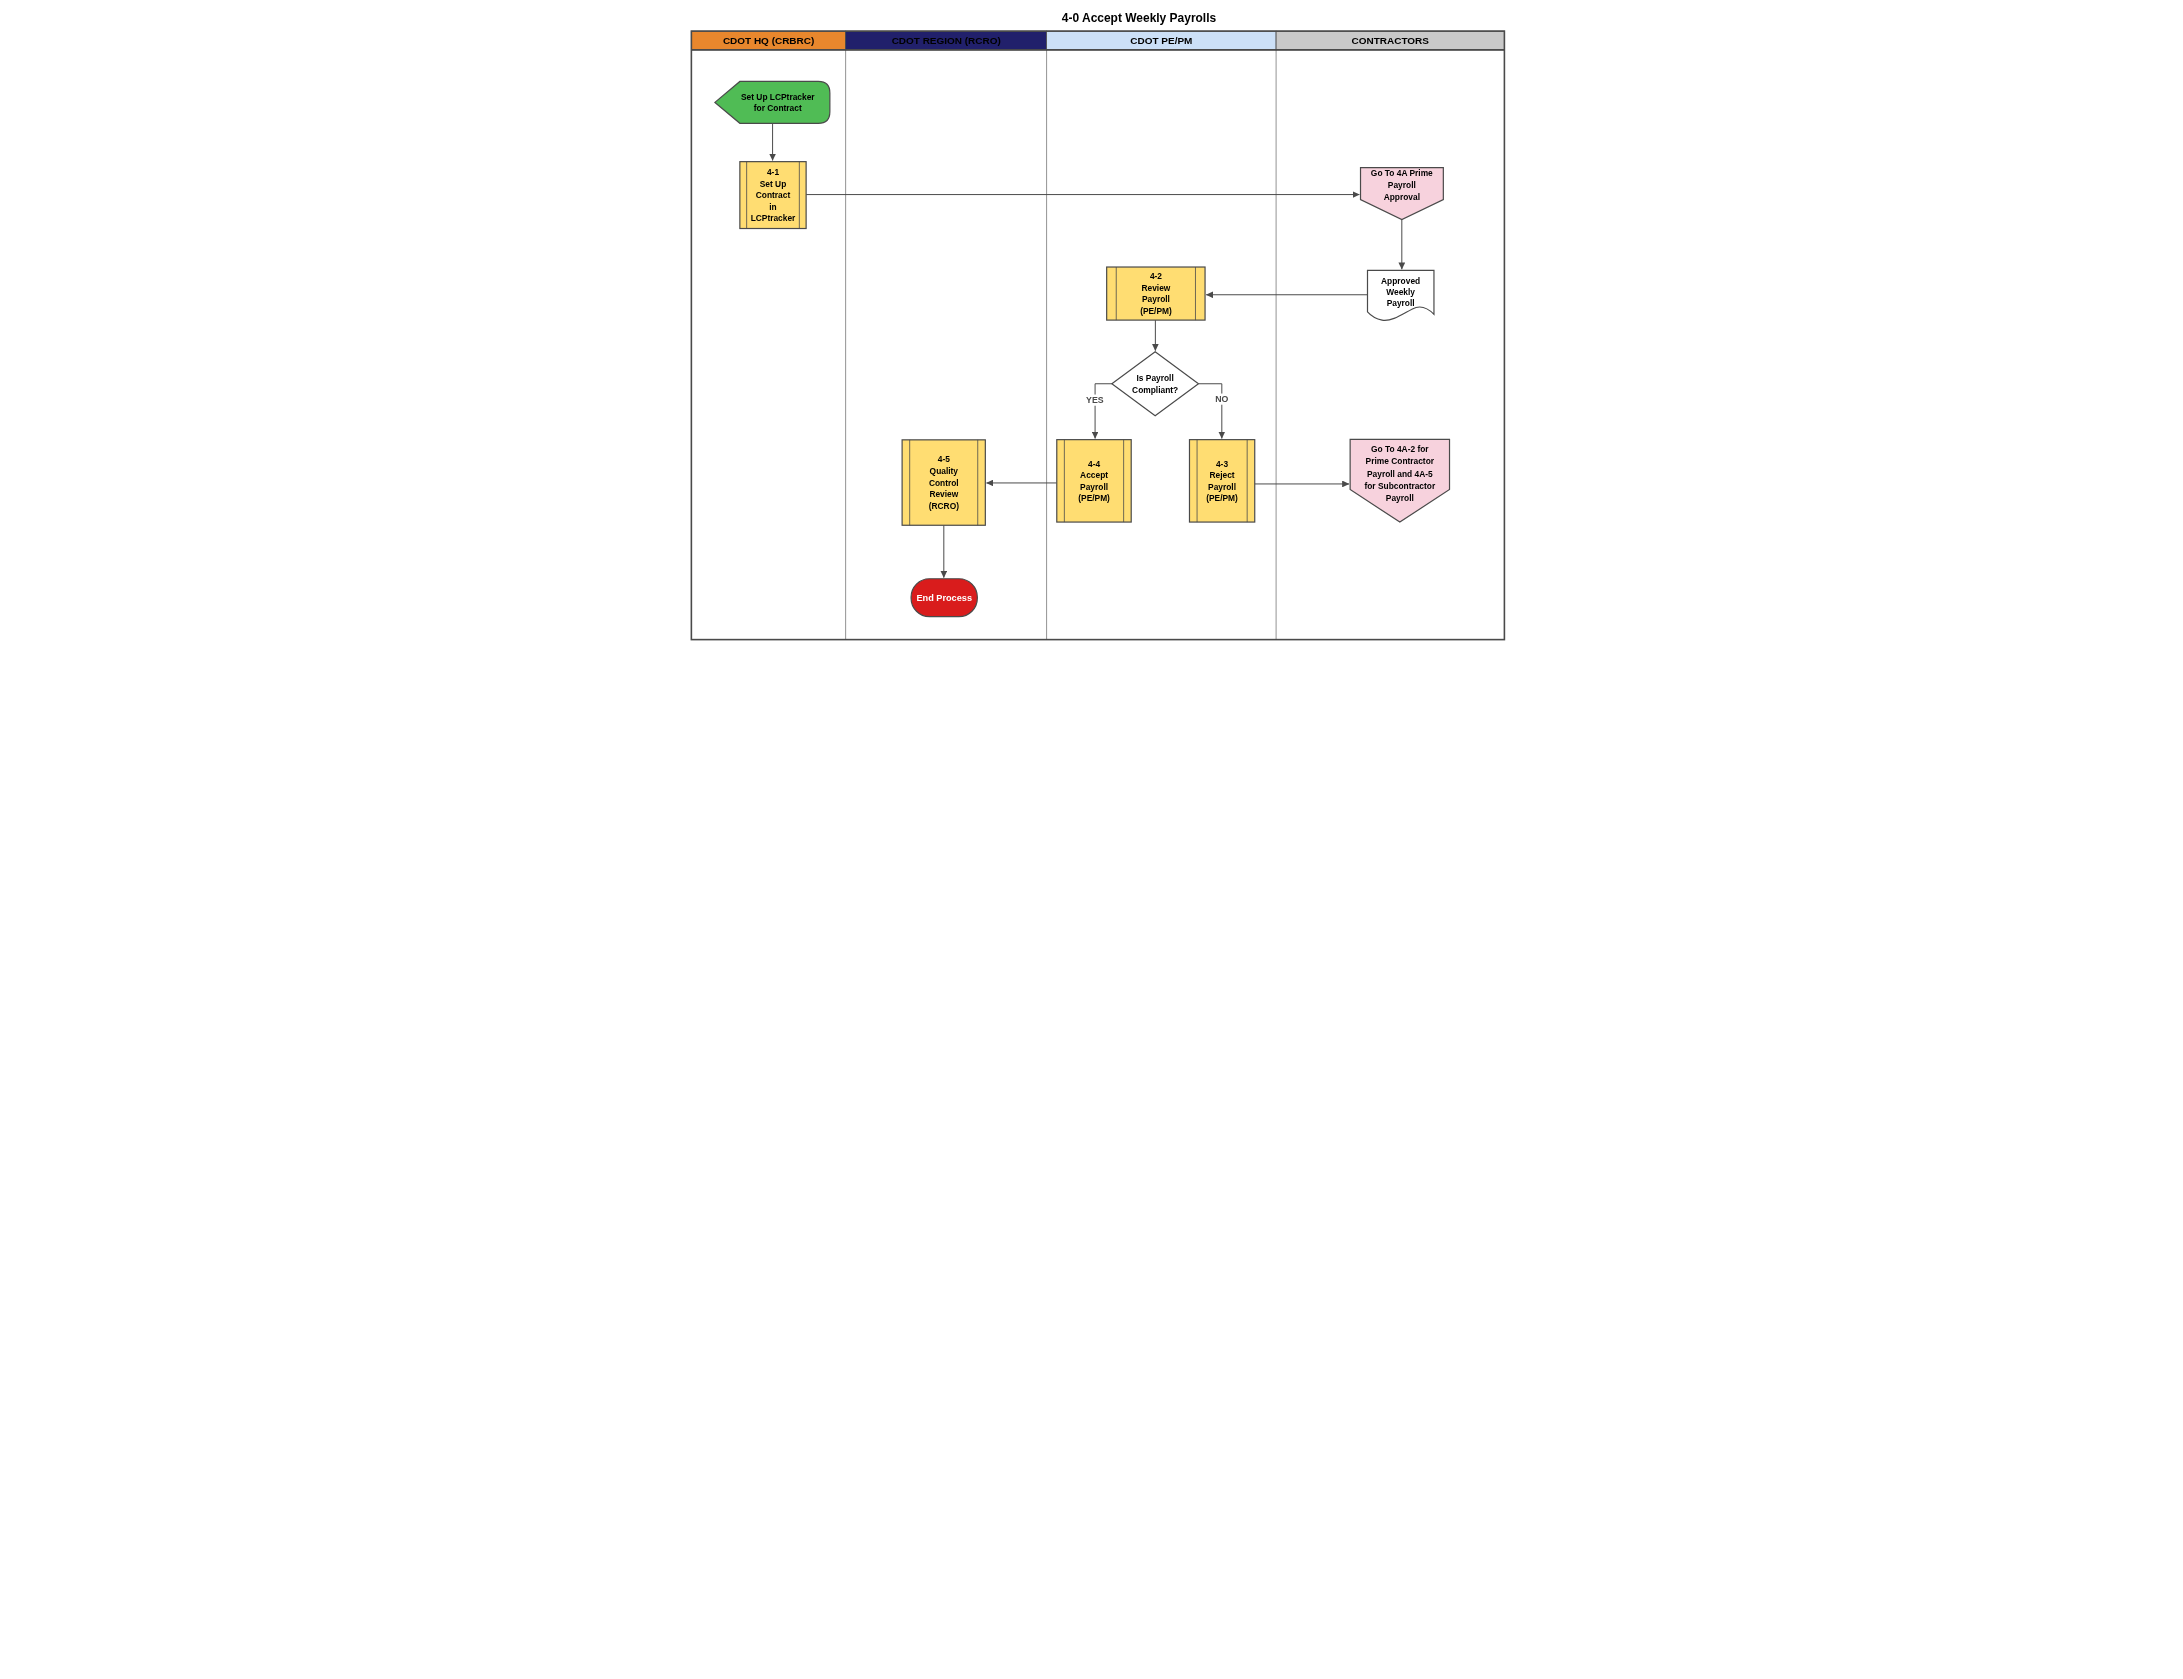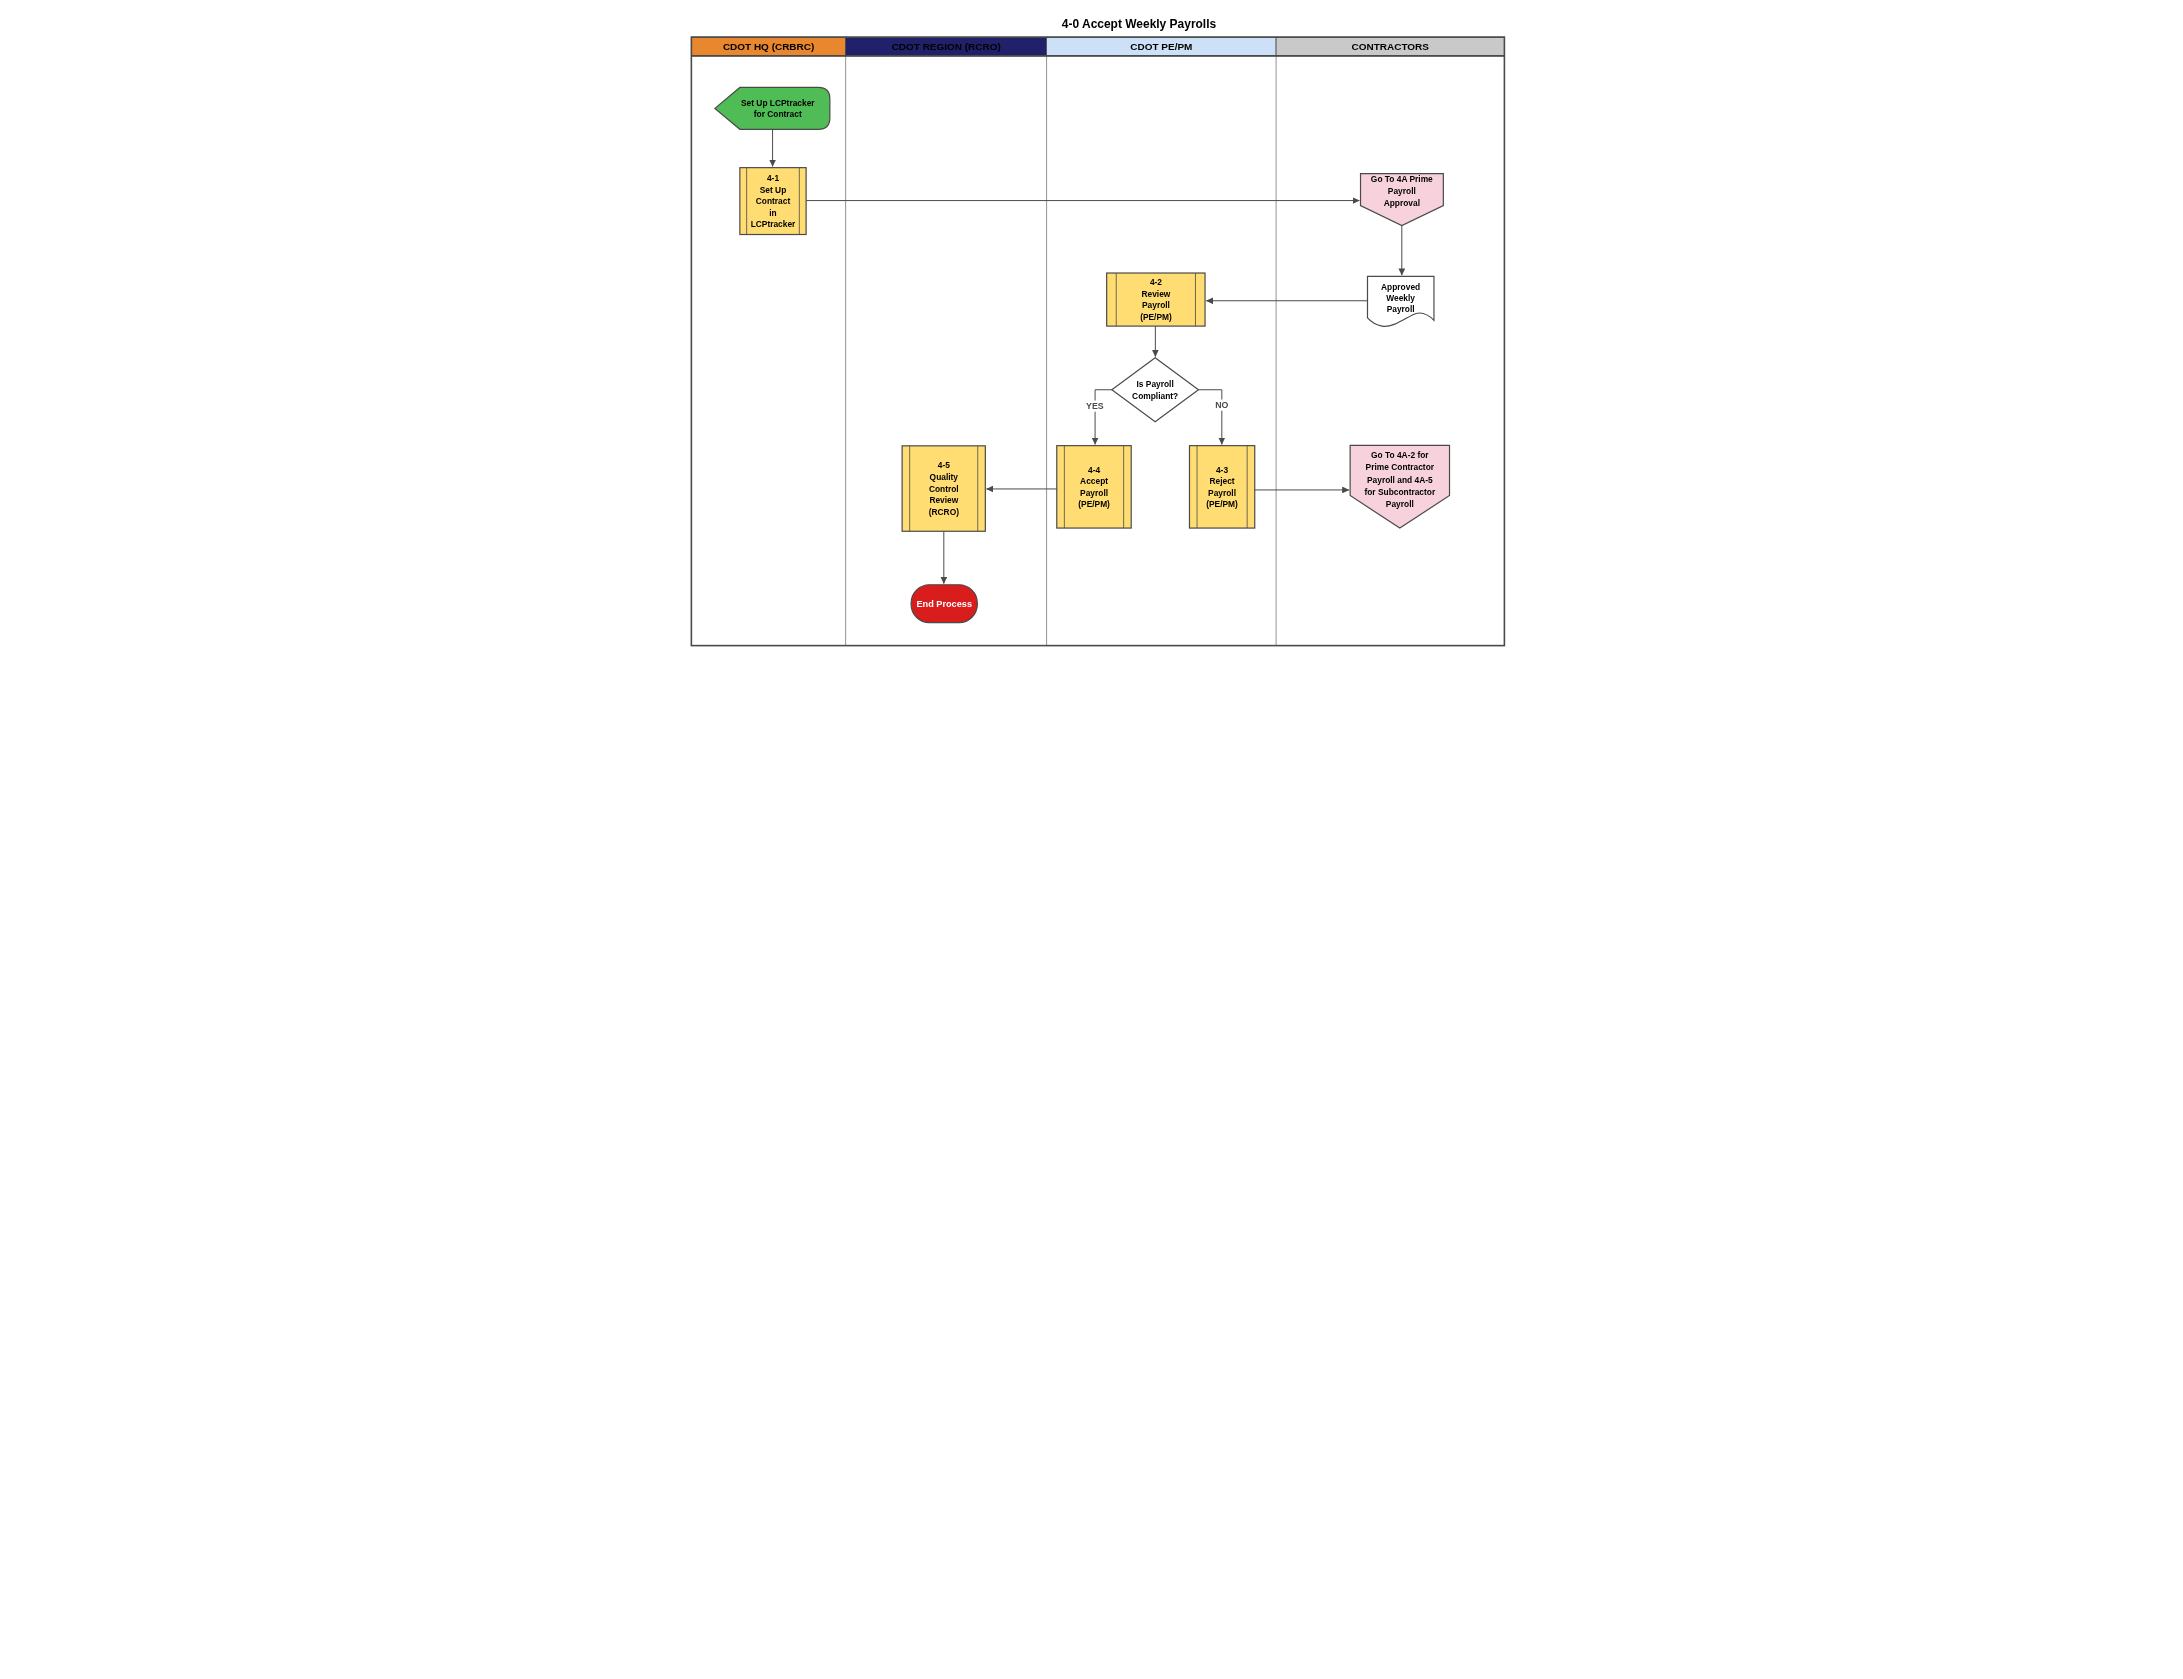--- a/index.html
+++ b/index.html
@@ -1,16 +1,16 @@
 <!DOCTYPE html>
 <html style="font-size:8.3px"><head>
 <meta charset="utf-8">
 <style>
   html,body { margin:0; padding:0; background:#ffffff; }
-  .page { width:100%; max-width:835px; margin:6px auto; }
+  .page { width:100%; max-width:835px; margin:0 auto; }
   svg { display:block; width:100%; height:auto; }
   text { font-family:"Liberation Sans", sans-serif; font-weight:bold; text-anchor:middle; dominant-baseline:central; fill:#000000; }
   .title-t { font-size:60px; }
   .lane-t  { font-size:50px; }
   .s42     { font-size:42px; }
   .yn      { font-size:44px; fill:#4A4A4A; }
   .end-t   { font-size:46px; fill:#ffffff; }
   .frame   { fill:none; stroke:#4A4A4A; stroke-width:8; }
   .cell    { stroke:#4A4A4A; stroke-width:4; }
   .sep     { stroke:#4A4A4A; stroke-width:3; }

